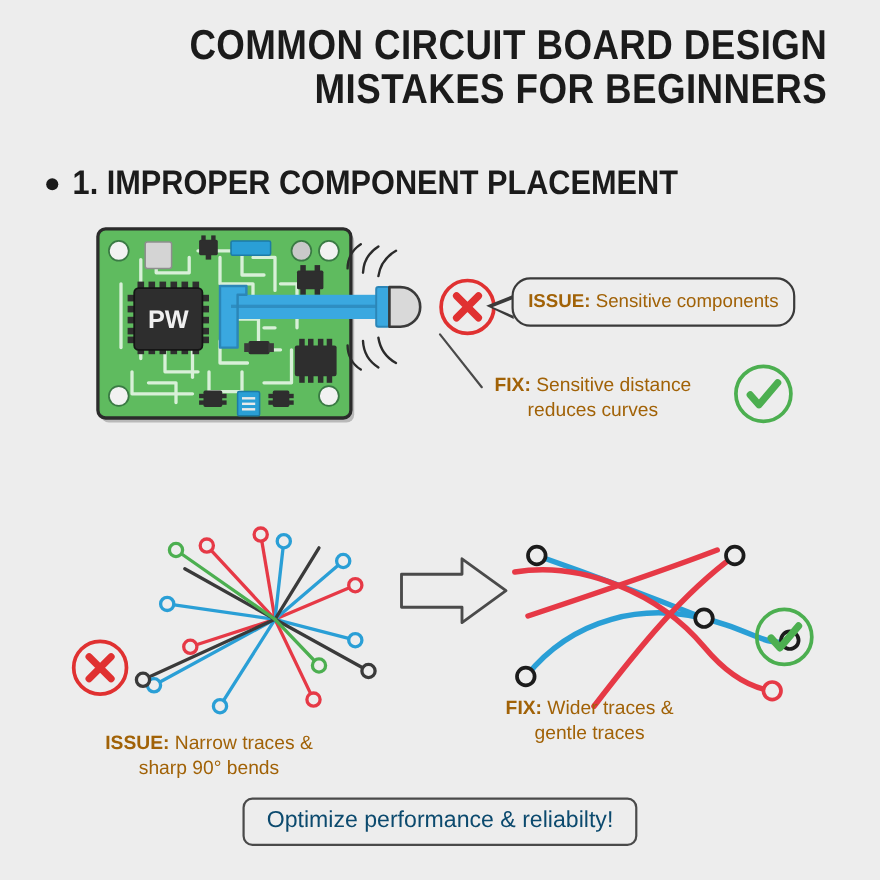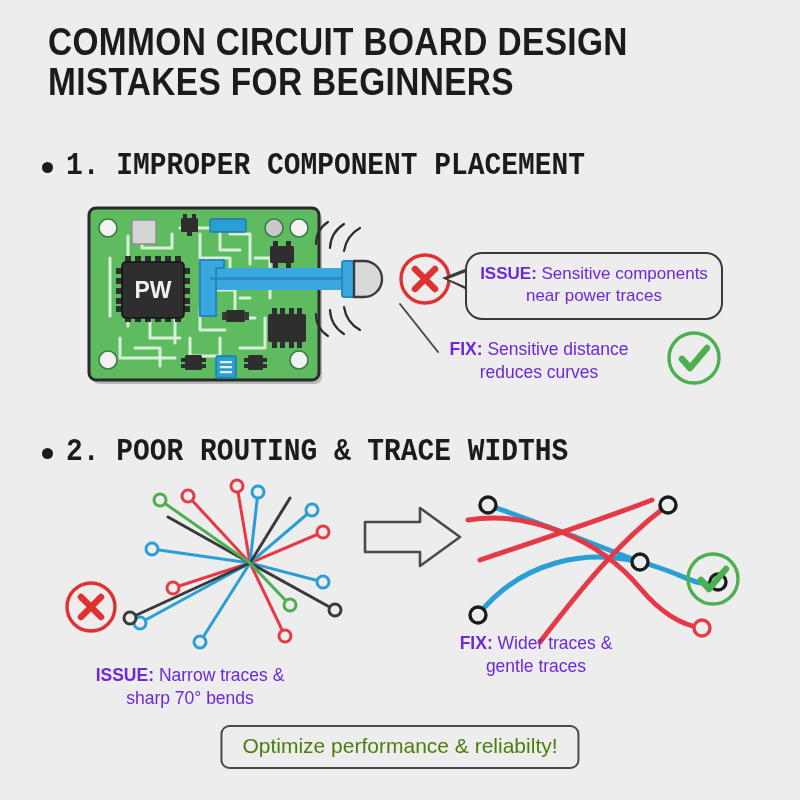--- a/index.html
+++ b/index.html
@@ -19,40 +19,40 @@
   #stage {
     position: relative;
     width: 800px;
     height: 800px;
   }
   .abs { position: absolute; }
 
   
   .title-block {
     top: 22px; left: 0; width: 800px;
-    text-align: left;
+    text-align: right;
     line-height: 1.06;
   }
   .title-line {
     font-family: "Liberation Sans Narrow", "Liberation Sans", sans-serif;
     font-weight: bold;
     font-size: 38px;
     letter-spacing: 0.4px;
     color: #1b1b1b;
     transform: scaleX(0.88);
     transform-origin: center center;
     white-space: nowrap;
   }
 
   
   .section-head {
     display: flex;
     align-items: center;
     gap: 13px;
-    font-family: Liberation Mono, monospace;
+    font-family: Liberation Sans, sans-serif;
     font-weight: bold;
     font-size: 31px;
     color: #1b1b1b;
     white-space: nowrap;
   }
   .section-head .bullet {
     width: 11px; height: 11px;
     border-radius: 50%;
     background: #1b1b1b;
     flex: 0 0 auto;
@@ -63,21 +63,21 @@
     transform-origin: left center;
   }
   #sec1-head { top: 148px; left: 42px; }
   #sec2-head { top: 434px; left: 42px; }
 
   
   .caption {
     font-family: "Liberation Sans", sans-serif;
     font-size: 17.5px;
     line-height: 1.3;
-    color: #6d28d9;
+    color: #a16207;
     text-align: center;
   }
 
   
   .bubble {
     top: 252px; left: 465px;
     width: 258px;
     border: 2.4px solid #3a3a3a;
     border-radius: 17px;
     background: #ededed;
@@ -109,21 +109,21 @@
 
   
   .footer-pill {
     top: 725px; left: 50%;
     transform: translateX(-50%);
     border: 2.2px solid #4a4a4a;
     border-radius: 9px;
     background: #ededed;
     padding: 7px 20px 9px;
     font-size: 21px;
-    color: #4d7c0f;
+    color: #0c4a6e;
     white-space: nowrap;
   }
 
   
   #pcb-svg      { top: 198px; left: 80px; }
   #routing-svg  { top: 470px; left: 40px; }
   .icon-svg     { display: block; }
   #x-icon-1     { top: 250px; left: 396px; }
   #check-icon-1 { top: 327px; left: 663px; }
   #x-icon-2     { top: 578px; left: 62px; }
@@ -290,42 +290,37 @@
   <svg class="abs icon-svg" id="x-icon-1" width="58" height="58" viewBox="0 0 58 58">
     <circle cx="29" cy="29" r="24" fill="none" stroke="#e03131" stroke-width="3.4"></circle>
     <path d="M19 19 L39 39 M39 19 L19 39" stroke="#e03131" stroke-width="6.5" stroke-linecap="round"></path>
   </svg>
 
   <div class="abs bubble-tail"></div>
   <div class="abs bubble-tail-in"></div>
   <div class="abs bubble">
     <div class="caption">
       <span style="font-weight:bold">ISSUE:</span><span> Sensitive components</span><br>
-      <span>near power traces</span>
     </div>
   </div>
 
   <svg class="abs" style="top:300px; left:398px;" width="50" height="60" viewBox="0 0 50 60">
     <path d="M2 4 L40 52" stroke="#4a4a4a" stroke-width="2" fill="none" stroke-linecap="round"></path>
   </svg>
 
   <div class="abs caption" id="fix1">
     <span style="font-weight:bold">FIX:</span><span> Sensitive distance</span><br>
     <span>reduces curves</span>
   </div>
 
   <svg class="abs icon-svg" id="check-icon-1" width="62" height="62" viewBox="0 0 62 62">
     <circle cx="31" cy="31" r="25" fill="none" stroke="#4caf50" stroke-width="3.4"></circle>
     <path d="M19 32 L27 41 L44 21" stroke="#4caf50" stroke-width="6.5" fill="none" stroke-linecap="round" stroke-linejoin="round"></path>
   </svg>
 
-  <div class="abs section-head" id="sec2-head">
-    <span class="bullet"></span>
-    <span class="head-text">2. POOR ROUTING &amp; TRACE WIDTHS</span>
-  </div>
 
   <svg class="abs" id="routing-svg" width="730" height="180" viewBox="0 0 730 180">
 
     <g stroke-width="3" fill="none" stroke-linecap="round">
 
       <line x1="210" y1="93" x2="148" y2="26" stroke="#e63946"></line>
       <line x1="210" y1="93" x2="197" y2="16" stroke="#e63946"></line>
       <line x1="210" y1="93" x2="283" y2="62" stroke="#e63946"></line>
       <line x1="210" y1="93" x2="133" y2="118" stroke="#e63946"></line>
       <line x1="210" y1="93" x2="245" y2="166" stroke="#e63946"></line>
@@ -388,21 +383,21 @@
     <path d="M19 19 L39 39 M39 19 L19 39" stroke="#e03131" stroke-width="6.5" stroke-linecap="round"></path>
   </svg>
 
   <svg class="abs icon-svg" id="check-icon-2" width="62" height="62" viewBox="0 0 62 62">
     <circle cx="31" cy="31" r="25" fill="none" stroke="#4caf50" stroke-width="3.4"></circle>
     <path d="M19 32 L27 41 L44 21" stroke="#4caf50" stroke-width="6.5" fill="none" stroke-linecap="round" stroke-linejoin="round"></path>
   </svg>
 
   <div class="abs caption" id="issue2">
     <span style="font-weight:bold">ISSUE:</span><span> Narrow traces &amp;</span><br>
-    <span>sharp 70° bends</span>
+    <span>sharp 90° bends</span>
   </div>
 
   <div class="abs caption" id="fix2">
     <span style="font-weight:bold">FIX:</span><span> Wider traces &amp;</span><br>
     <span>gentle traces</span>
   </div>
 
   <div class="abs footer-pill">
     <span>Optimize performance &amp; reliabilty!</span>
   </div>

